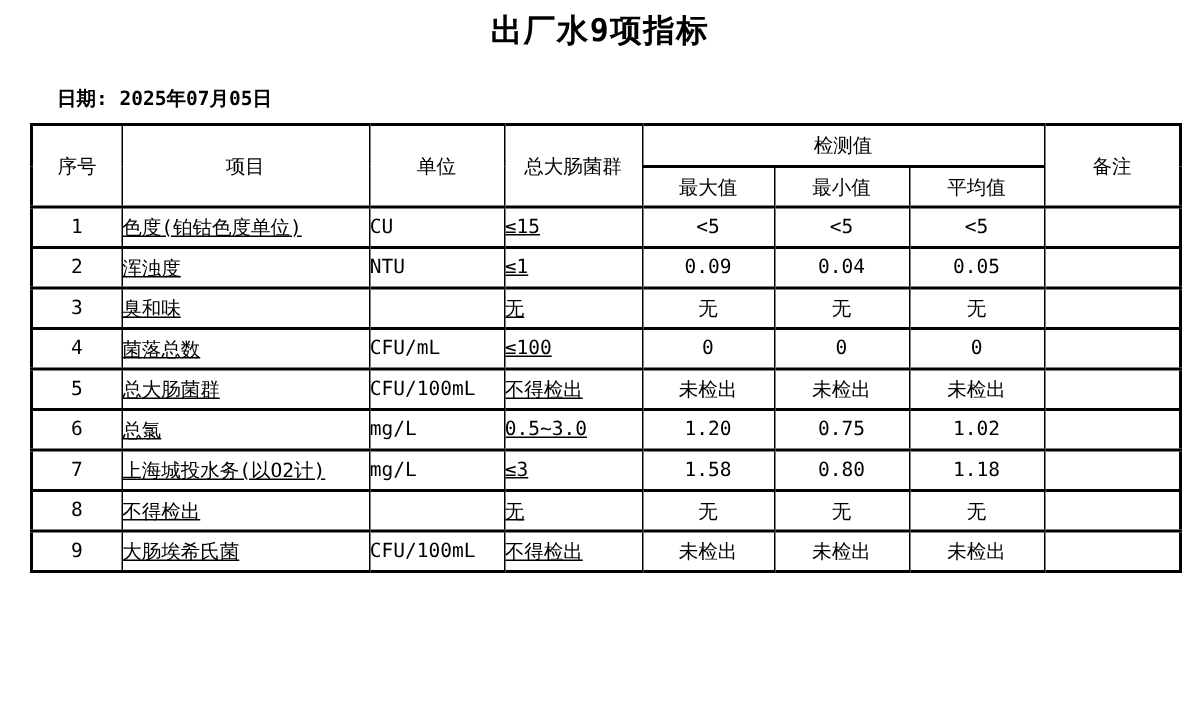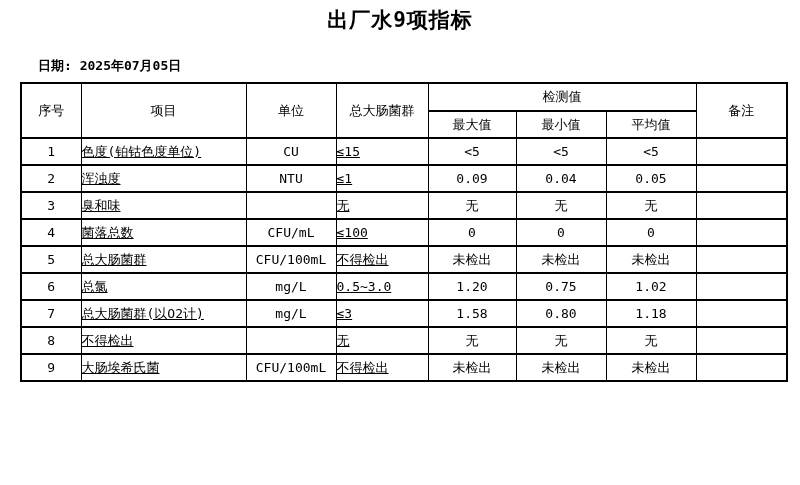--- a/index.html
+++ b/index.html
@@ -48,21 +48,21 @@
   table.report th {
     font-weight: normal;
     text-align: center;
     height: 26px;
   }
   table.report thead tr.h-top th { height: 26px; }
   table.report thead tr.h-sub th { height: 25px; }
   table.report td { height: 25px; }
   td.c-no, td.c-val { text-align: center; }
   td.c-item, td.c-limit { text-align: left; padding-left: 4px; text-decoration: underline; }
-  td.c-unit { text-align: center; padding-left: 3px; }
+  td.c-unit { text-align: left; padding-left: 3px; }
   td.c-remark { text-align: center; }
   .notes {
     margin: 13px 0 0 22px;
     font-size: 13px;
   }
   .notes-heading {
     font-weight: bold;
   }
   .note-list {
     margin: 15px 0 0 18px;
@@ -172,21 +172,21 @@
     <td class="c-unit">mg/L</td>
     <td class="c-limit">0.5~3.0</td>
     <td class="c-val">1.20</td>
     <td class="c-val">0.75</td>
     <td class="c-val">1.02</td>
     <td class="c-remark"></td>
   </tr>
 
   <tr>
     <td class="c-no">7</td>
-    <td class="c-item">总大肠菌群(以O2计)</td>
+    <td class="c-item">上海城投水务(以O2计)</td>
     <td class="c-unit">mg/L</td>
     <td class="c-limit">≤3</td>
     <td class="c-val">1.58</td>
     <td class="c-val">0.80</td>
     <td class="c-val">1.18</td>
     <td class="c-remark"></td>
   </tr>
 
   <tr>
     <td class="c-no">8</td>

